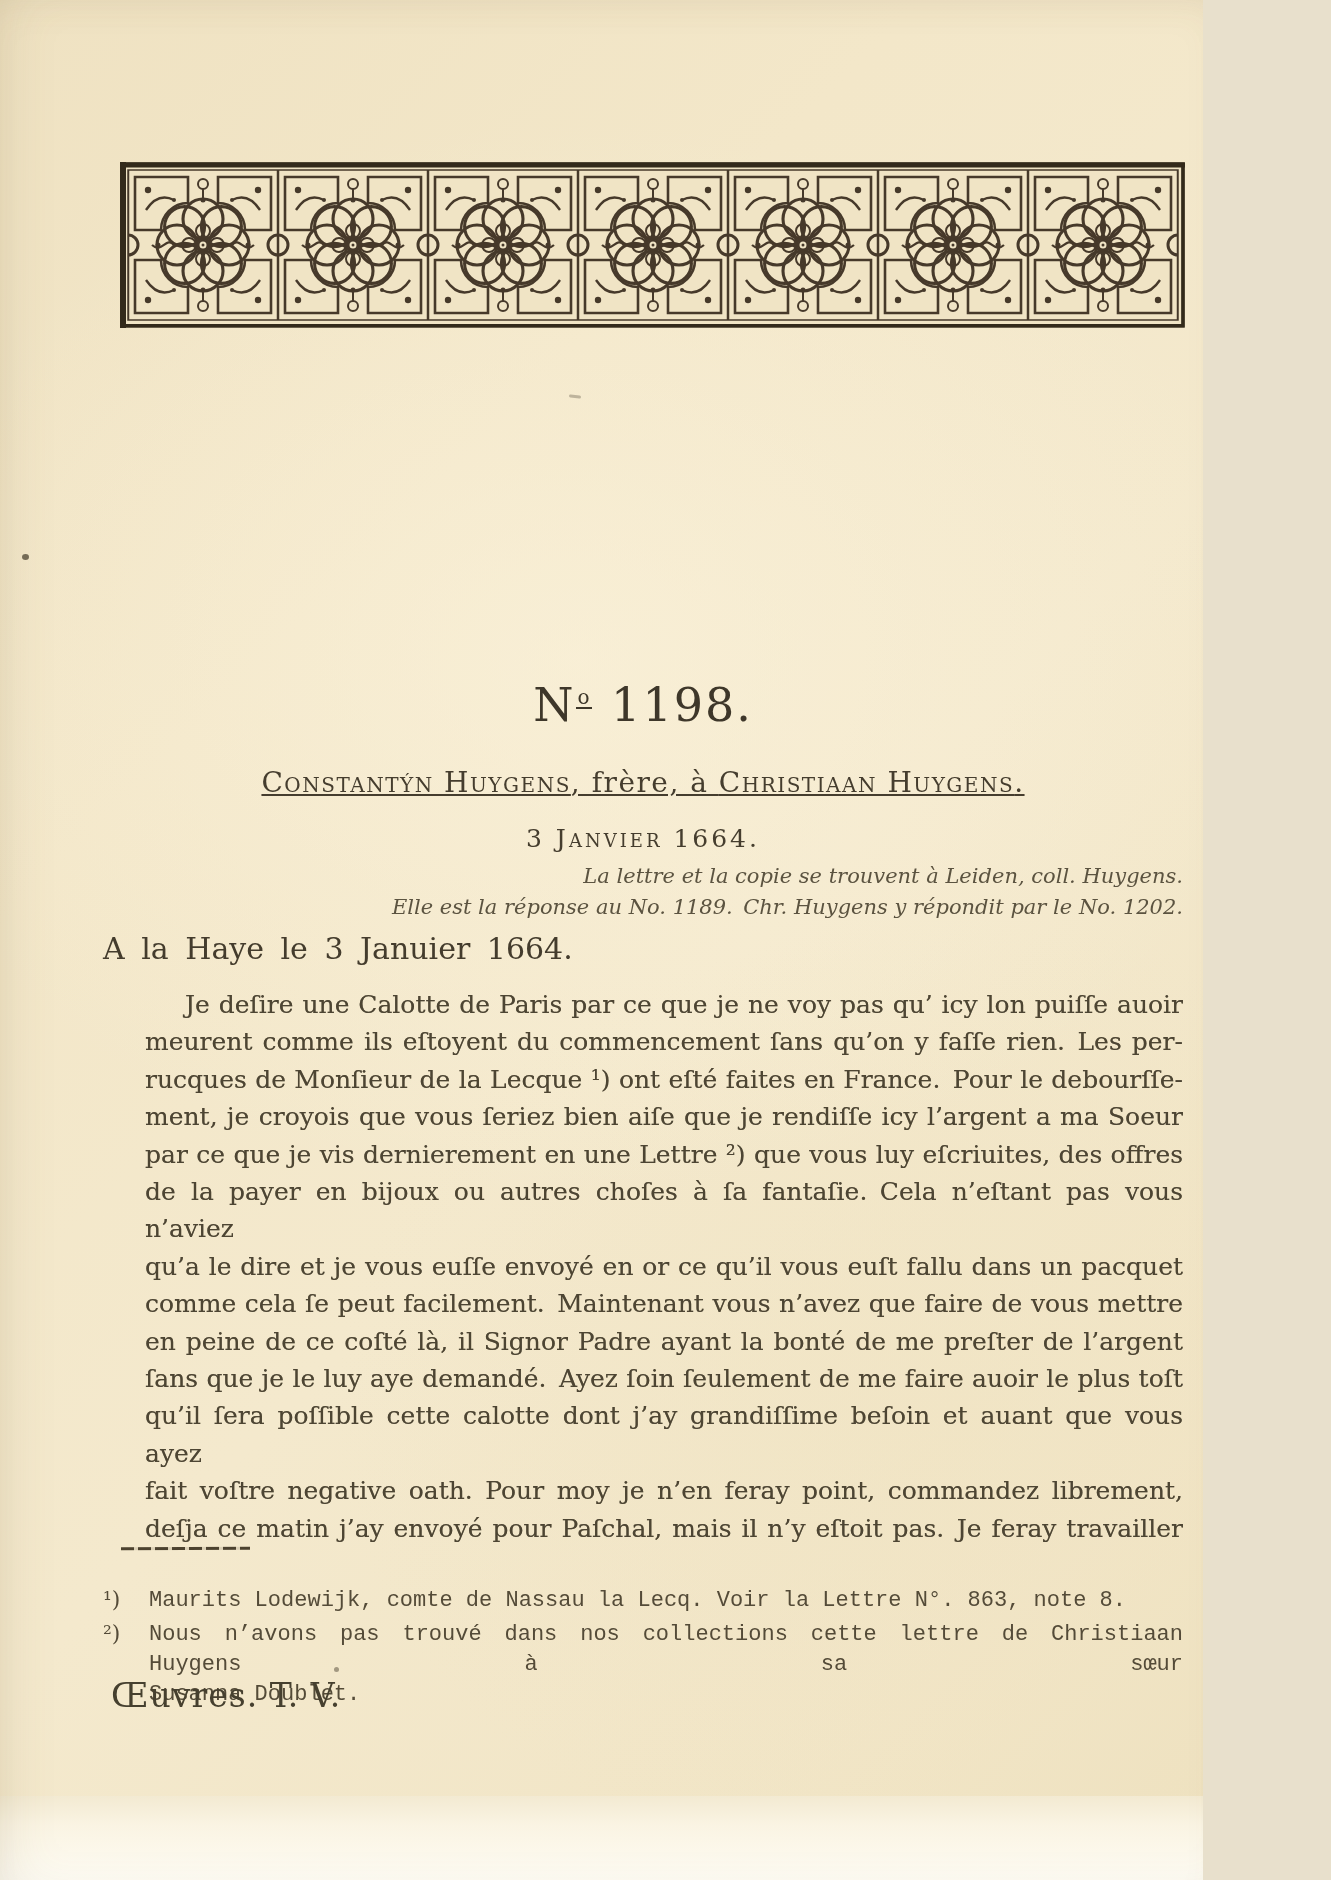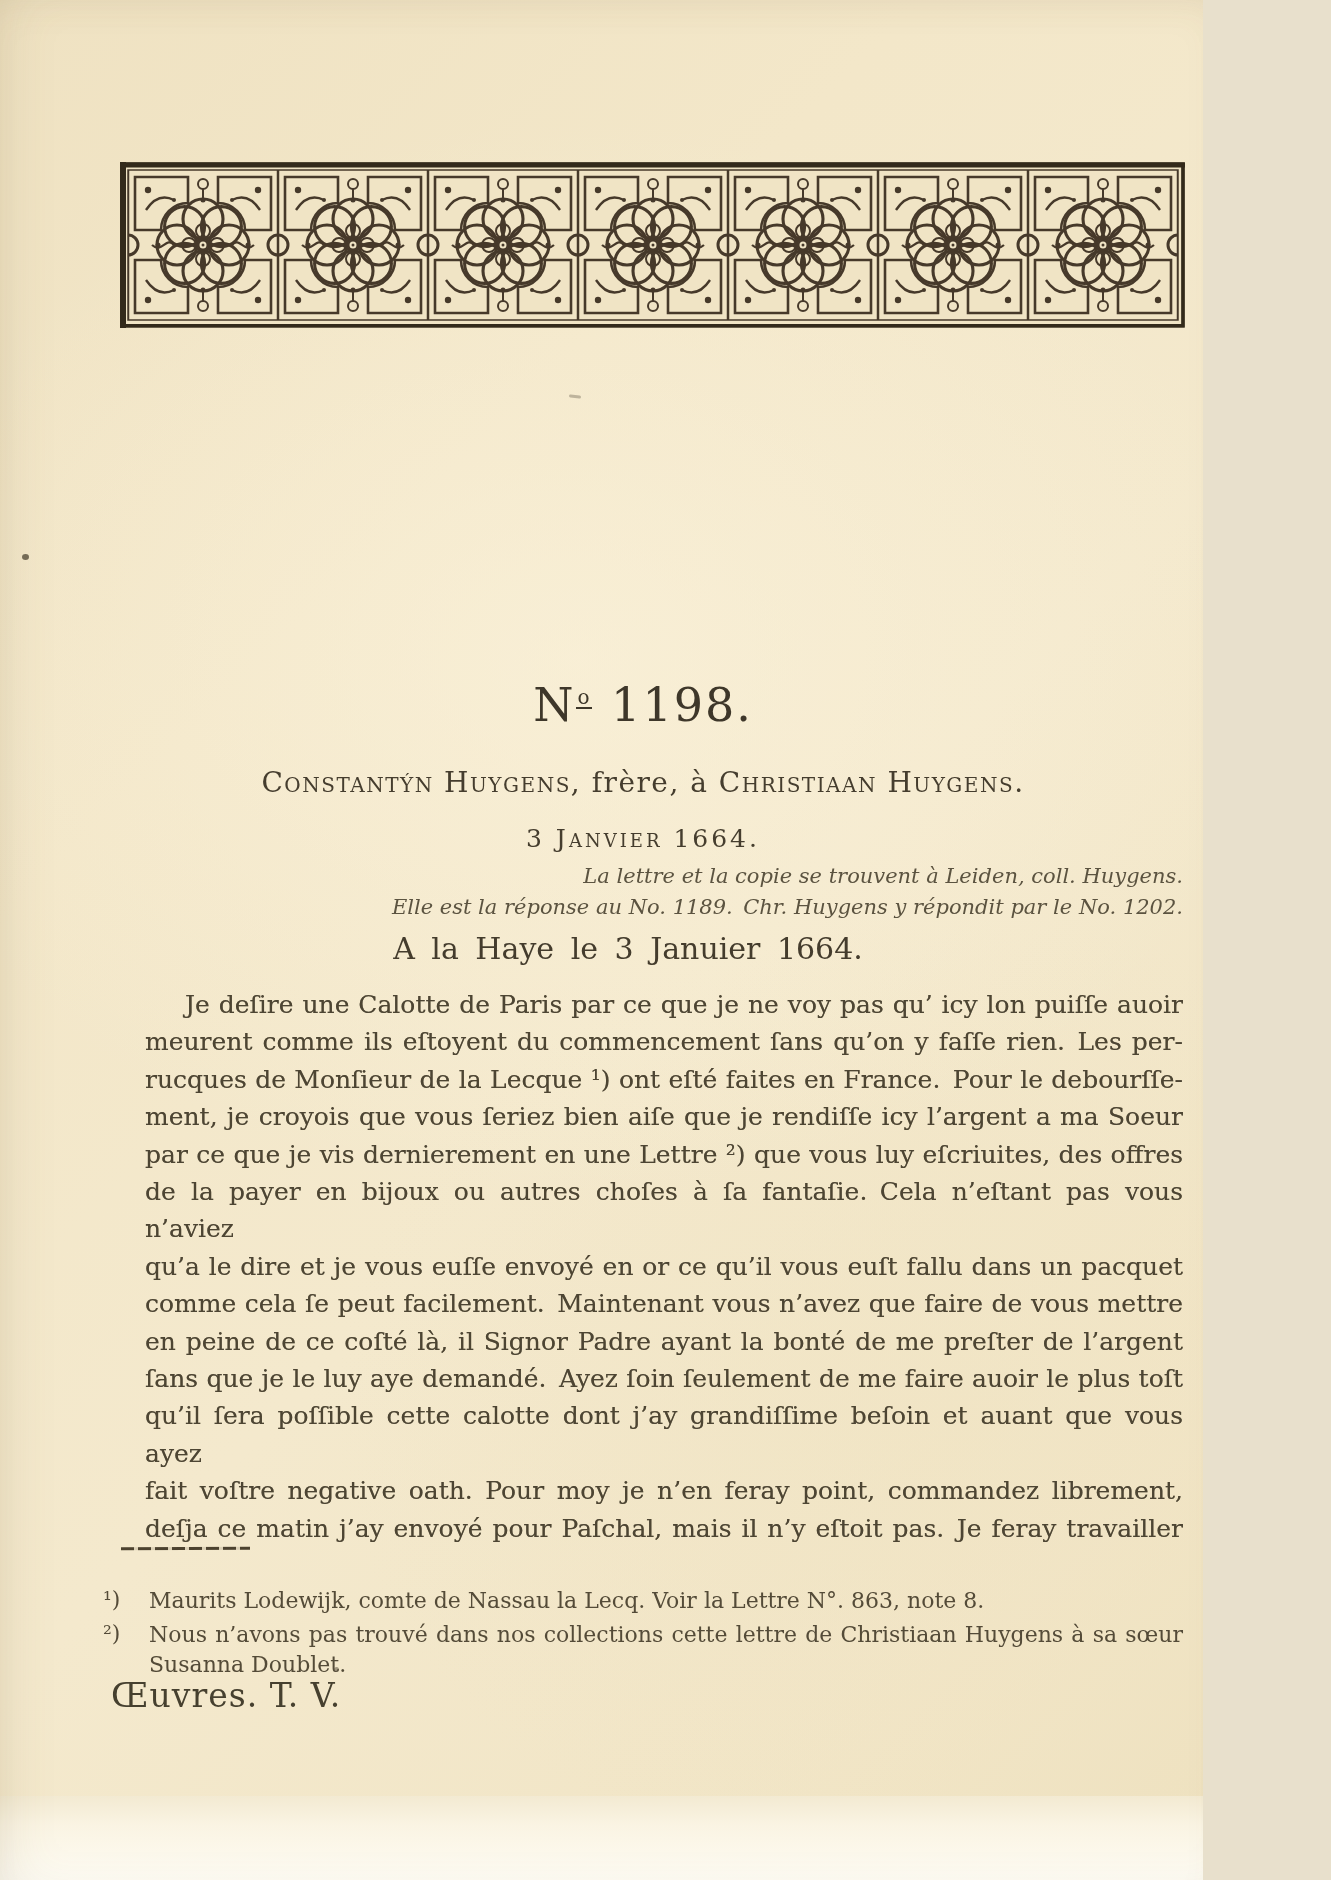--- a/index.html
+++ b/index.html
@@ -27,35 +27,35 @@
   
   .col{position:absolute;left:103px;width:1080px;}
   .no-heading{top:678px;text-align:center;font-size:46px;color:#3e372a;letter-spacing:2px;}
   .no-heading .sup{display:inline-block;font-size:20px;position:relative;top:-17px;
     border-bottom:2px solid #3e372a;line-height:1;padding:0 1px;margin:0 2px 0 1px;}
   .title{top:766px;text-align:center;font-size:28px;color:#453d2e;letter-spacing:1.5px;}
   .sc{font-variant:small-caps;}
   .date-heading{top:824px;text-align:center;font-size:25px;color:#453d2e;
     font-variant:small-caps;letter-spacing:3px;}
   .prov{top:861px;text-align:right;font-style:italic;font-size:21px;line-height:31px;color:#5b5340;}
-  .dateline{top:931px;text-align:center;padding-right:30px;font-size:30px;color:#443c2d;word-spacing:7px;box-sizing:border-box;}
+  .dateline{top:931px;text-align:left;padding-right:30px;font-size:30px;color:#443c2d;word-spacing:7px;box-sizing:border-box;}
   .body-block{top:986px;font-size:25px;line-height:37.4px;color:#4d4533;
     text-shadow:0 0 .6px rgba(77,69,51,.55);}
   .bline{text-align:justify;margin-left:42px;}
   .bline.fill{text-align-last:justify;}
   .bline.indent{padding-left:40px;box-sizing:border-box;}
   .fn-rule{position:absolute;left:121px;top:1547px;width:129px;height:3px;
     background:repeating-linear-gradient(90deg,#4c422f 0 13px, rgba(76,66,47,.15) 13px 17px);
     transform:rotate(-.25deg);}
   .fns{top:1586px;font-size:22px;line-height:30px;color:#544b38;}
   .fn{display:flex;}
   .fn + .fn{margin-top:4px;}
   .fnm{flex:none;width:46px;position:relative;top:-1px;}
   .fnt{flex:1;min-width:0;}
-  .fnl{text-align:left;}
+  .fnl{text-align:left;font-family:Liberation Mono, monospace;}
   .fnl.fill{text-align:justify;text-align-last:justify;}
   .footer-row{top:1676px;}
   .volume{position:absolute;left:8px;top:0;font-size:33px;color:#46402f;letter-spacing:1px;}
   .pagenum{position:absolute;left:1093px;top:8px;width:40px;text-align:center;font-size:26px;color:#514834;}
   
   .speck{position:absolute;border-radius:50%;background:#5f5644;}
   .speck.s1{left:22px;top:554px;width:7px;height:6px;opacity:.85;}
   .speck.s2{left:334px;top:1667px;width:5px;height:5px;opacity:.55;}
   .dash{position:absolute;left:569px;top:395px;width:12px;height:3px;background:#6b6250;
     opacity:.4;transform:rotate(6deg);border-radius:2px;}
@@ -141,21 +141,21 @@
       <line x1="3" y1="1" x2="3" y2="167" stroke="#332a1b" stroke-width="6"></line>
       <line x1="1063" y1="5" x2="1063" y2="166" stroke="#332a1b" stroke-width="3"></line>
       <line x1="4" y1="164.5" x2="1064" y2="164.5" stroke="#332a1b" stroke-width="3"></line>
     </svg>
   </div>
 
   <div class="col no-heading" style="position: absolute;">
     <span>N</span><span class="sup">o</span>&nbsp;<span>1198.</span>
   </div>
 
-  <div class="col title" style="position: absolute;">
+  <div class="col title" style="position: absolute; text-decoration: underline;">
     <span class="sc">Constantýn Huygens</span><span>, frère, à </span><span class="sc">Christiaan Huygens</span><span>.</span>
   </div>
 
   <div class="col date-heading" style="position: absolute;">3 Janvier 1664.</div>
 
   <div class="col prov" style="position: absolute;">
     <div>La lettre et la copie se trouvent à Leiden, coll. Huygens.</div>
     <div>Elle est la réponse au No. 1189. Chr. Huygens y répondit par le No. 1202.</div>
   </div>
 

